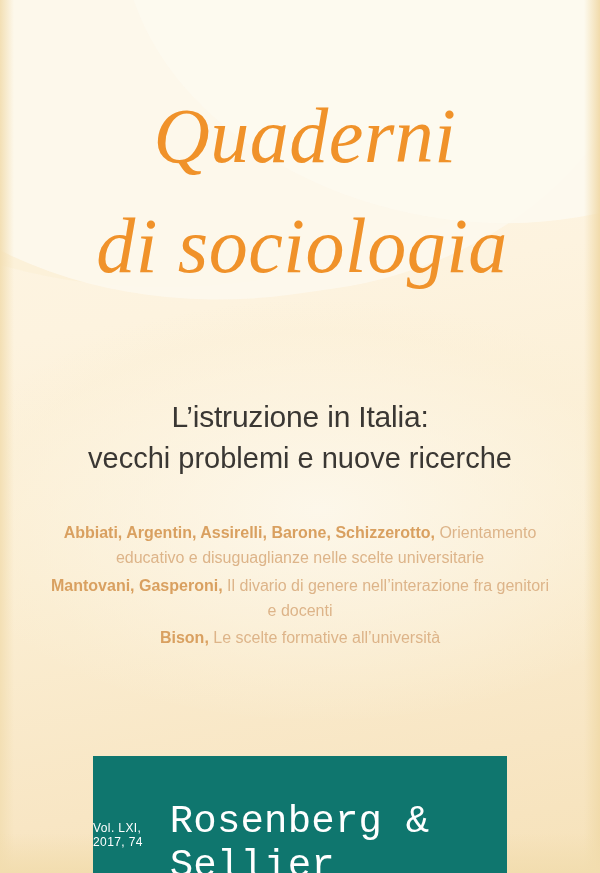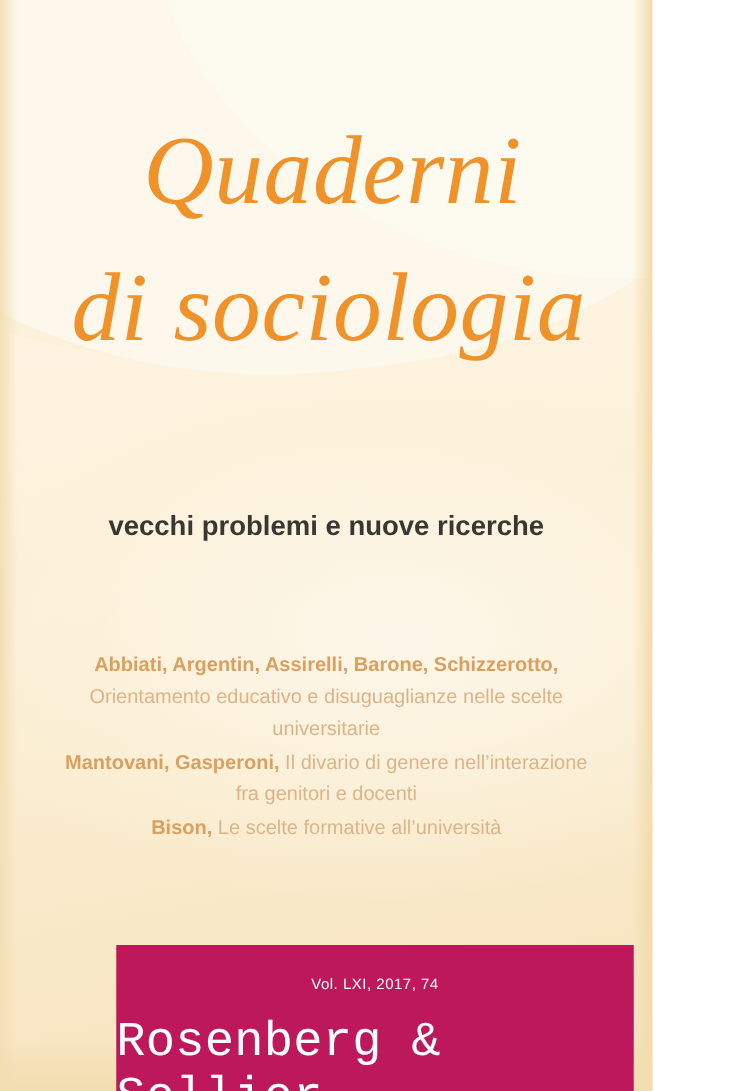--- a/index.html
+++ b/index.html
@@ -5,21 +5,21 @@
   html, body {
     margin: 0;
     padding: 0;
     background: #ffffff;
   }
   body {
     font-family: "Liberation Sans", sans-serif;
   }
   .cover {
     position: relative;
-    width: 522px;
+    width: 600px;
     height: 873px;
     overflow: hidden;
     background: #fbf1dc;
   }
   
   .bg-base {
     position: absolute;
     inset: 0;
     background: linear-gradient(170deg, #fdf6e6 0%, #fdf3df 35%, #fbeed3 60%, #f8e6c4 85%, #f6e2ba 100%);
   }
@@ -127,22 +127,22 @@
   }
   .issue-theme .main {
     display: block;
     font-size: 30px;
     font-weight: 400;
     letter-spacing: -0.2px;
     color: #3a3733;
   }
   .issue-theme .sub {
     display: block;
-    font-size: 22px;
-    font-weight: 700;
+    font-size: 29px;
+    font-weight: 400;
     margin-top: 8px;
     color: #3a3733;
   }
 
   
   .contents {
     position: absolute;
     left: 50px;
     right: 50px;
     top: 520px;
@@ -164,26 +164,26 @@
     color: #ddb489;
   }
 
   
   .publisher-block {
     position: absolute;
     left: 93px;
     width: 414px;
     top: 756px;
     height: 117px;
-    background: #be185d;
+    background: #0f766e;
     display: flex;
-    flex-direction: column;
+    flex-direction: row;
     align-items: center;
     justify-content: flex-start;
-    padding-top: 24px;
+    padding-top: 40px;
     box-sizing: border-box;
   }
   .volume-line {
     color: #ffffff;
     font-size: 12px;
     letter-spacing: 0.4px;
   }
   .publisher-name {
     margin-top: 18px;
     color: #ffffff;
@@ -204,20 +204,21 @@
   <div class="edge-left"></div>
   <div class="edge-right"></div>
   <div class="edge-bottom"></div>
 
   <div class="journal-title">
     <span class="line1">Quaderni</span>
     <span class="line2">di sociologia</span>
   </div>
 
   <div class="issue-theme">
+    <span class="main">L’istruzione in Italia:</span>
     <span class="sub">vecchi problemi e nuove ricerche</span>
   </div>
 
   <div class="contents">
     <span class="entry">
       <span class="authors">Abbiati, Argentin, Assirelli, Barone, Schizzerotto,</span>
       <span class="title">Orientamento educativo e disuguaglianze nelle scelte universitarie</span>
     </span>
     <span class="entry">
       <span class="authors">Mantovani, Gasperoni,</span>

